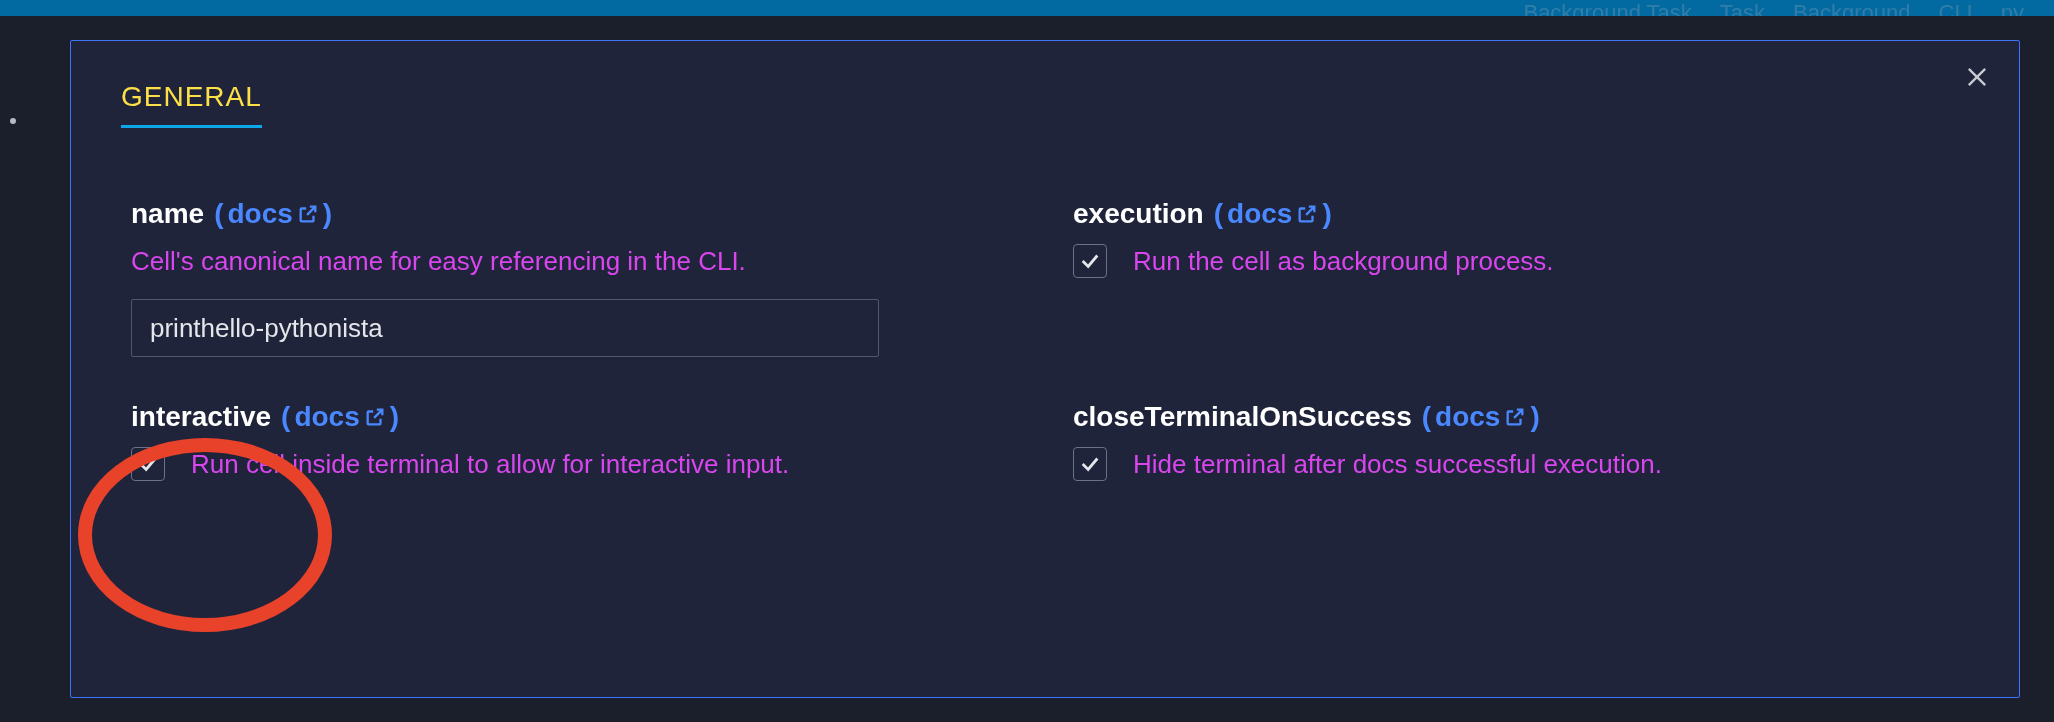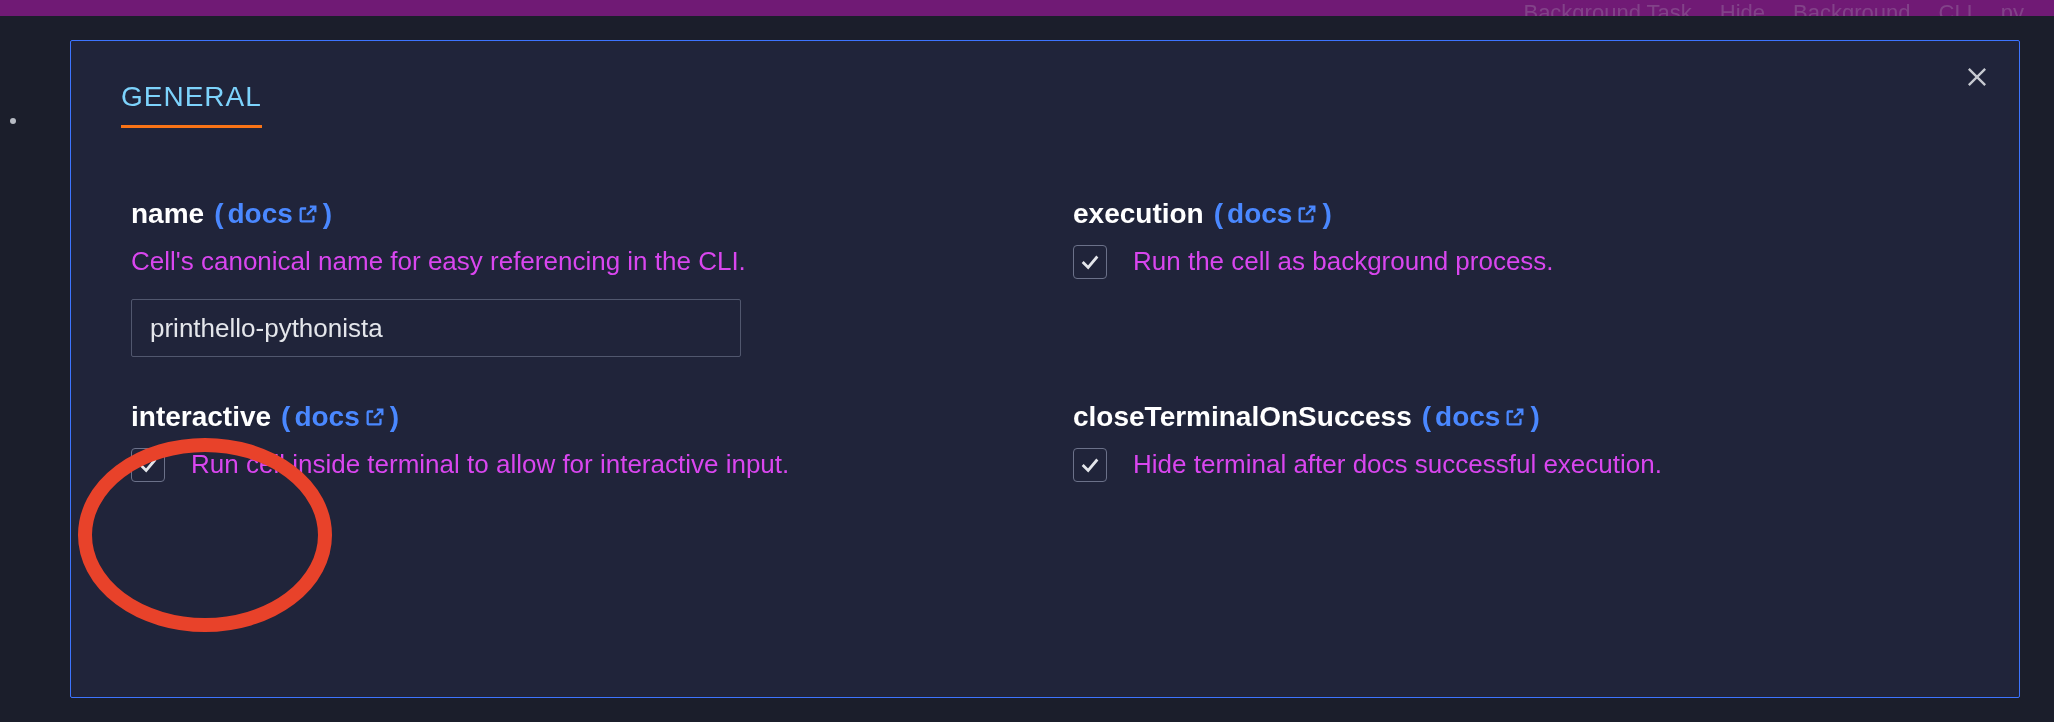--- a/index.html
+++ b/index.html
@@ -9,21 +9,21 @@
       color: #e4e6eb;
       width: 2054px;
       height: 722px;
       overflow: hidden;
       position: relative;
     }
     .toolbar-partial {
       position: absolute;
       top: 0; left: 0; right: 0;
       height: 16px;
-      background: #701a75;
+      background: #0369a1;
       display: flex;
       justify-content: flex-end;
       padding-right: 30px;
       gap: 28px;
       font-size: 22px;
       color: #b7bbc4;
       align-items: flex-start;
       overflow: hidden;
     }
     .toolbar-item { display: flex; align-items: center; gap: 6px; opacity: .25; white-space: nowrap; }
@@ -50,21 +50,21 @@
       display: flex;
       gap: 64px;
       font-size: 28px;
       font-weight: 500;
       letter-spacing: 1px;
       color: #cfd2da;
       margin-bottom: 70px;
       padding-left: 2px;
     }
     .tab { padding-bottom: 12px; cursor: pointer; }
-    .tab.active { border-bottom: 3px solid #f97316; color: #7dd3fc; }
+    .tab.active { border-bottom: 3px solid #0ea5e9; color: #fde047; }
     .grid {
       display: grid;
       grid-template-columns: 1fr 1fr;
       column-gap: 60px;
       row-gap: 70px;
       padding-left: 12px;
       gap: 44px;
     }
     .field-header {
       font-size: 28px;
@@ -83,33 +83,33 @@
       gap: 4px;
     }
     .docs-link svg { width: 22px; height: 22px; }
     .field-desc, .check-label {
       font-size: 26px;
       color: #d946ef;
       line-height: 1.35;
     }
     .text-input {
       margin-top: 20px;
-      width: 610px;
+      width: 748px;
       height: 58px;
       background: transparent;
       border: 1px solid #51576e;
       border-radius: 2px;
       color: #e4e6eb;
       font-size: 26px;
       padding: 0 18px;
       outline: none;
     }
     .check-row {
       display: flex;
-      align-items: center;
+      align-items: flex-start;
       gap: 26px;
       margin-top: 4px;
     }
     .checkbox {
       width: 34px; height: 34px;
       border: 1px solid #6b7189;
       border-radius: 4px;
       display: flex; align-items: center; justify-content: center;
       flex-shrink: 0;
       cursor: pointer;
@@ -133,21 +133,21 @@
 </head>
 <body>
 
 <div class="side-dot"></div>
 
 <div class="toolbar-partial">
   <div class="toolbar-item">
       <span>Background Task</span>
     </div>
   <div class="toolbar-item">
-      <span>Hide</span>
+      <span>Task</span>
     </div>
   <div class="toolbar-item">
       <span>Background</span>
     </div>
   <div class="toolbar-item">
       <span>CLI</span>
     </div>
   <div class="toolbar-item">
       <span>py</span>
     </div>

